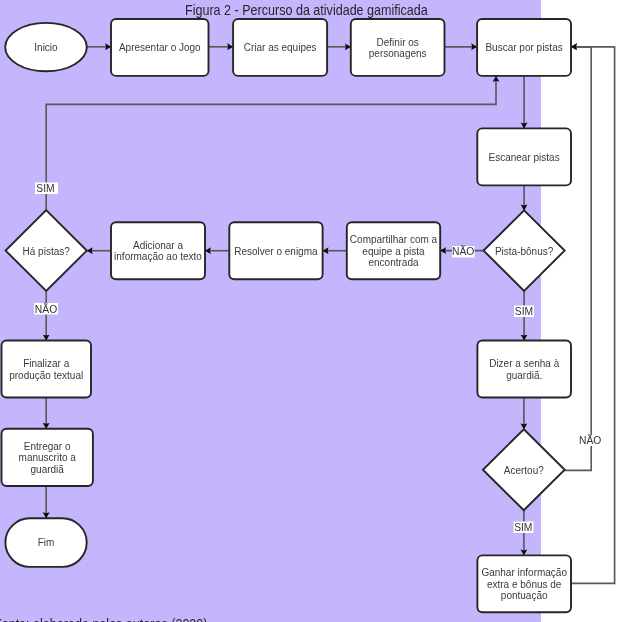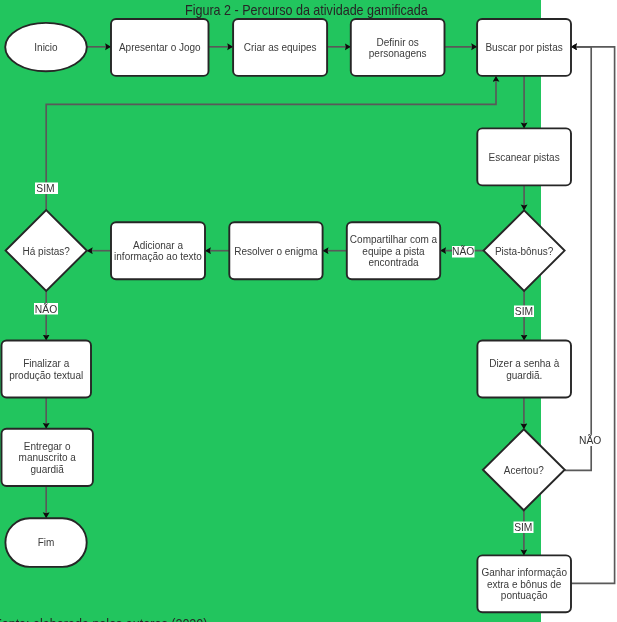--- a/index.html
+++ b/index.html
@@ -12,21 +12,21 @@
     width: 617px;
     height: 622px;
     overflow: hidden;
     font-family: "Liberation Sans", sans-serif;
     -webkit-font-smoothing: antialiased;
   }
   #page {
     position: relative;
     width: 541px;
     height: 622px;
-    background: #22c55e;
+    background: #c4b5fd;
     transform: translateZ(0);
   }
   #figure-title {
     position: absolute;
     left: 185px;
     top: 1.5px;
     white-space: nowrap;
     font-family: "Liberation Sans", sans-serif;
     font-size: 14.6px;
     color: #262626;

